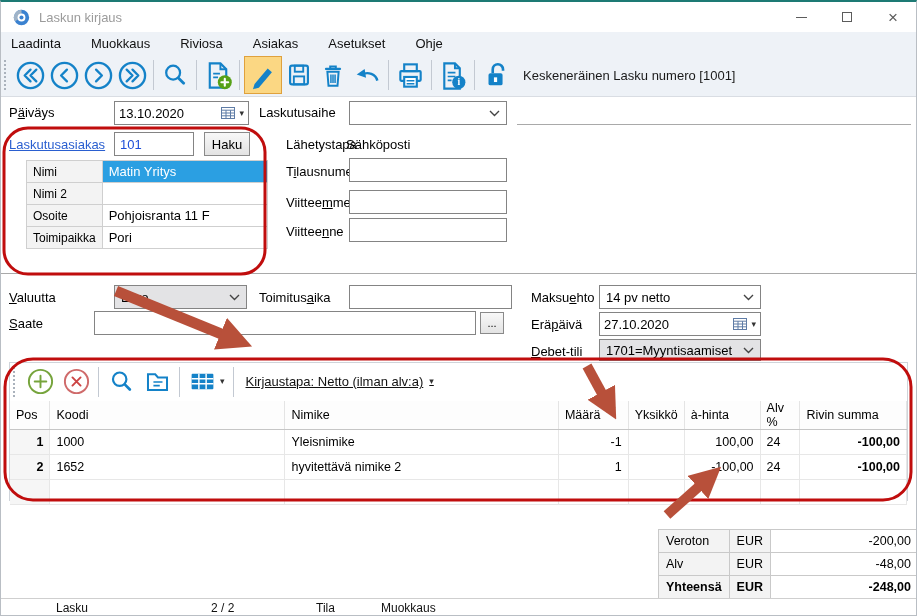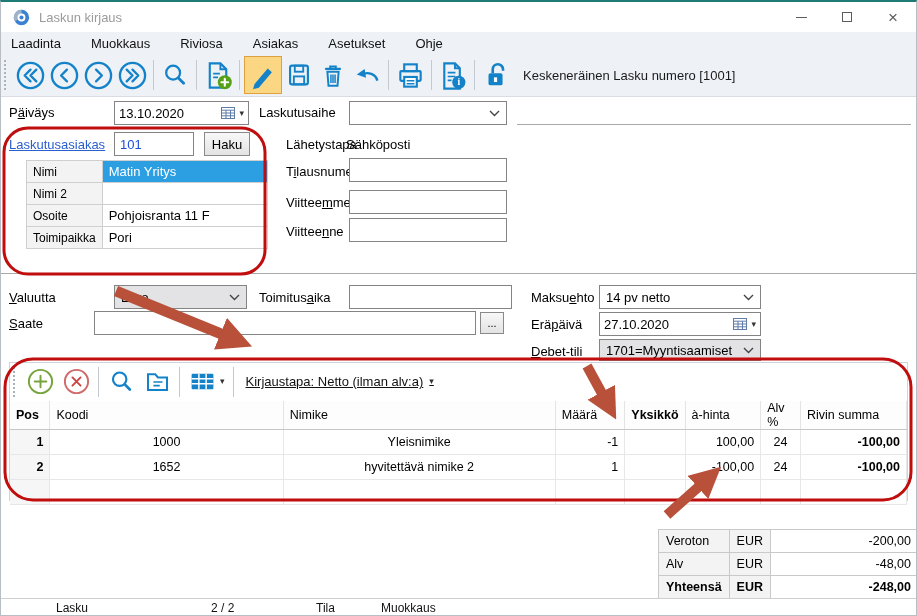--- a/index.html
+++ b/index.html
@@ -45,22 +45,22 @@
   .custtable td.cl{width:58px;min-width:58px;background:#f3f3f3;font-size:12px;}
   .custtable td.cv{width:165px;min-width:165px;background:#fff;}
   .custtable td.cv.sel{background:#2b9fe2;color:#fff;}
   
   .rows-panel{position:absolute;left:8px;top:360px;width:899px;height:139px;border:1px solid #cfd4da;background:#fff;}
   .rows-toolbar{position:absolute;left:0;top:0;width:100%;height:37px;display:flex;align-items:center;background:#fff;}
   .rtool{width:36px;height:30px;display:flex;align-items:center;justify-content:center;flex:0 0 auto;}
   .kirjaustapa{display:flex;align-items:center;gap:6px;margin-left:8px;white-space:nowrap;color:#111;text-decoration:underline;}
   .linetable{position:absolute;left:0;top:38px;border-collapse:collapse;table-layout:fixed;font-size:12.5px;}
   .linetable th{border-bottom:1px solid #c6c6c6;border-right:1px solid #e4e4e4;height:26px;text-align:left;padding:0 6px;font-weight:normal;background:#fdfdfd;}
-  .linetable th.h0,.linetable th.h4{font-weight:bold;}
-  .linetable td{border-bottom:1px solid #e7e7e7;border-right:1px solid #e7e7e7;height:25px;padding:0 6px;background:#fff;overflow:hidden;white-space:nowrap;text-align:center;}
+  .linetable th.h0,.linetable th.h4{font-weight:normal;}
+  .linetable td{border-bottom:1px solid #e7e7e7;border-right:1px solid #e7e7e7;height:25px;padding:0 6px;background:#fff;overflow:hidden;white-space:nowrap;}
   .linetable td.c0{text-align:right;font-weight:bold;background:#f6f6f6;}
   .linetable td.c3,.linetable td.c5,.linetable td.c7{text-align:right;}
   .linetable td.c7{font-weight:bold;}
   
   .totals{position:absolute;left:657px;top:527px;border-collapse:collapse;font-size:12.5px;}
   .totals td{border:1px solid #c9c9c9;height:23px;padding:0 7px;}
   .totals td.t0{width:66px;min-width:66px;background:#f3f3f3;}
   .totals td.t1{width:39px;min-width:39px;background:#f3f3f3;}
   .totals td.t2{width:148px;min-width:148px;background:#fff;text-align:right;}
   .totals tr.boldrow td{font-weight:bold;}

